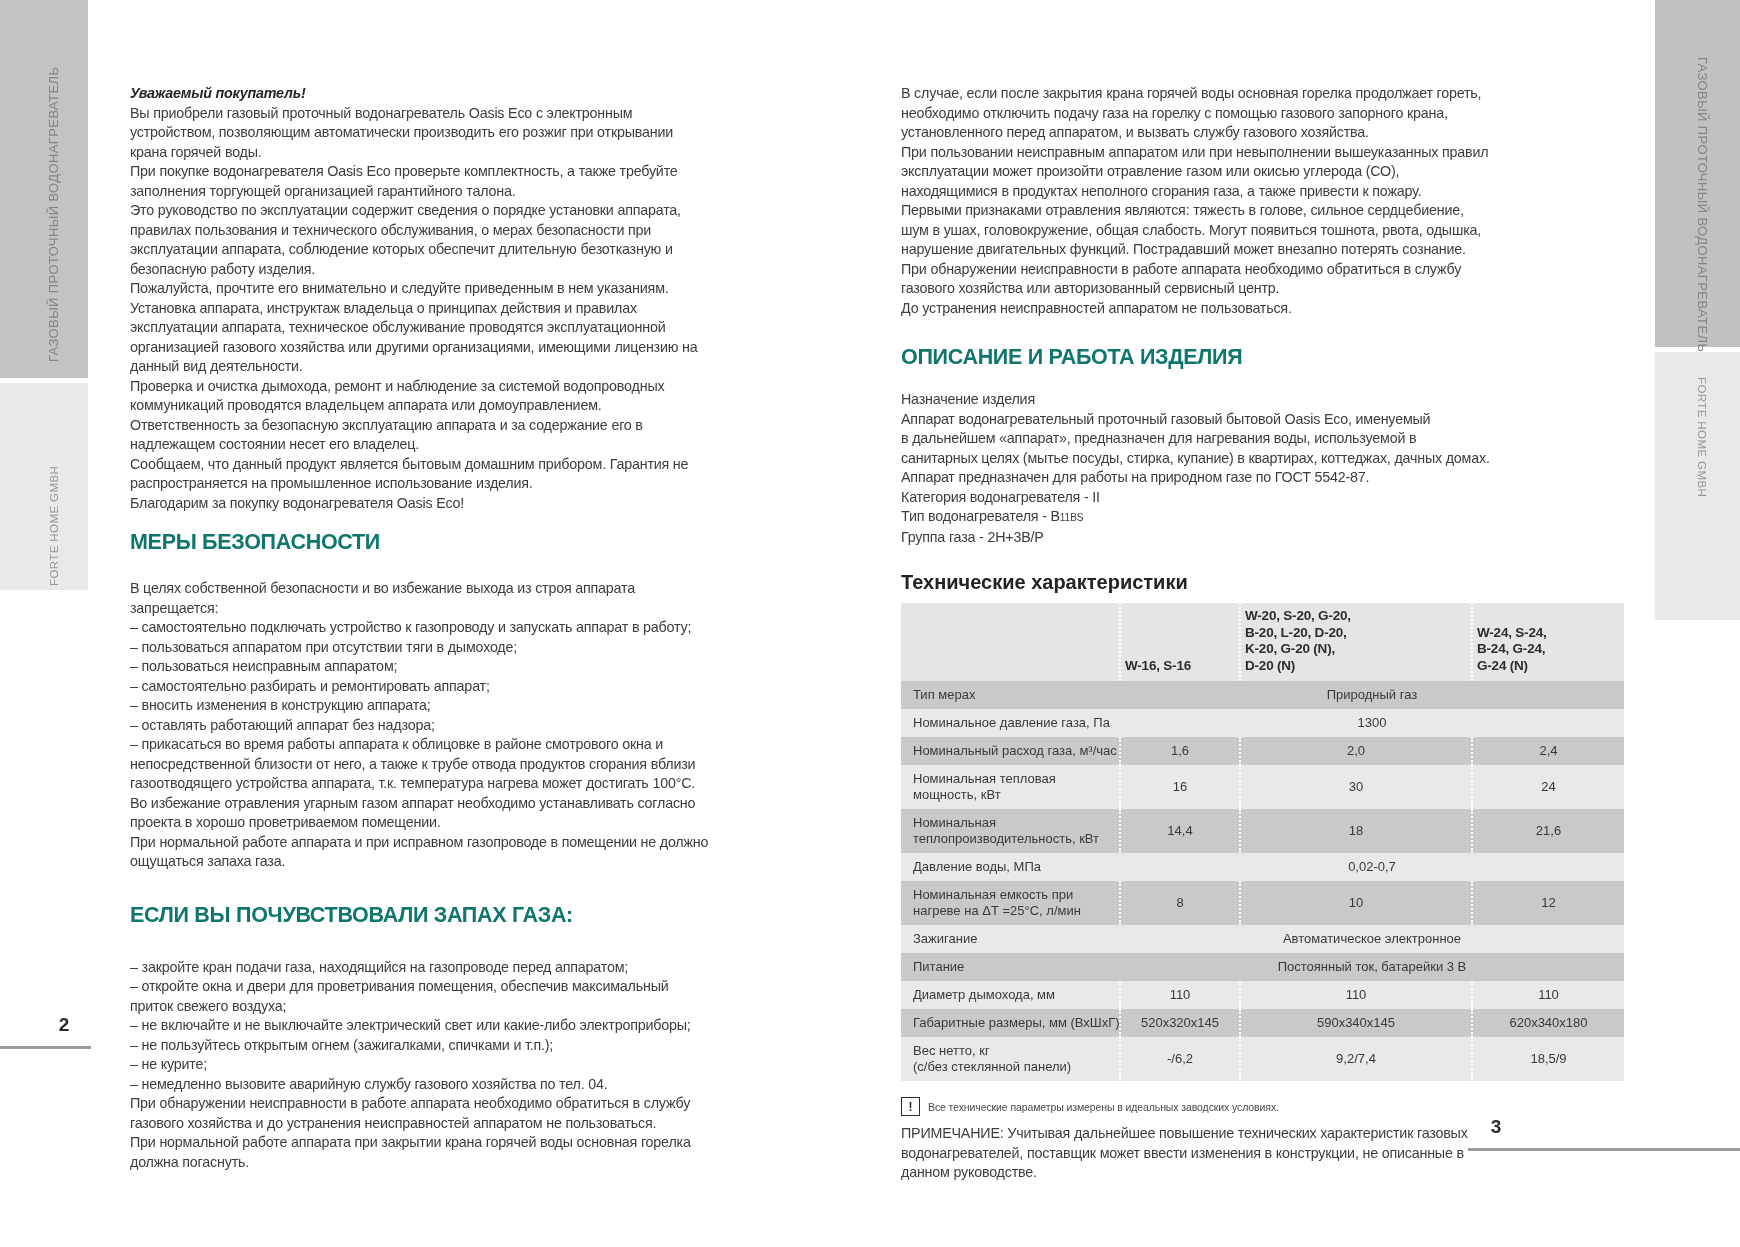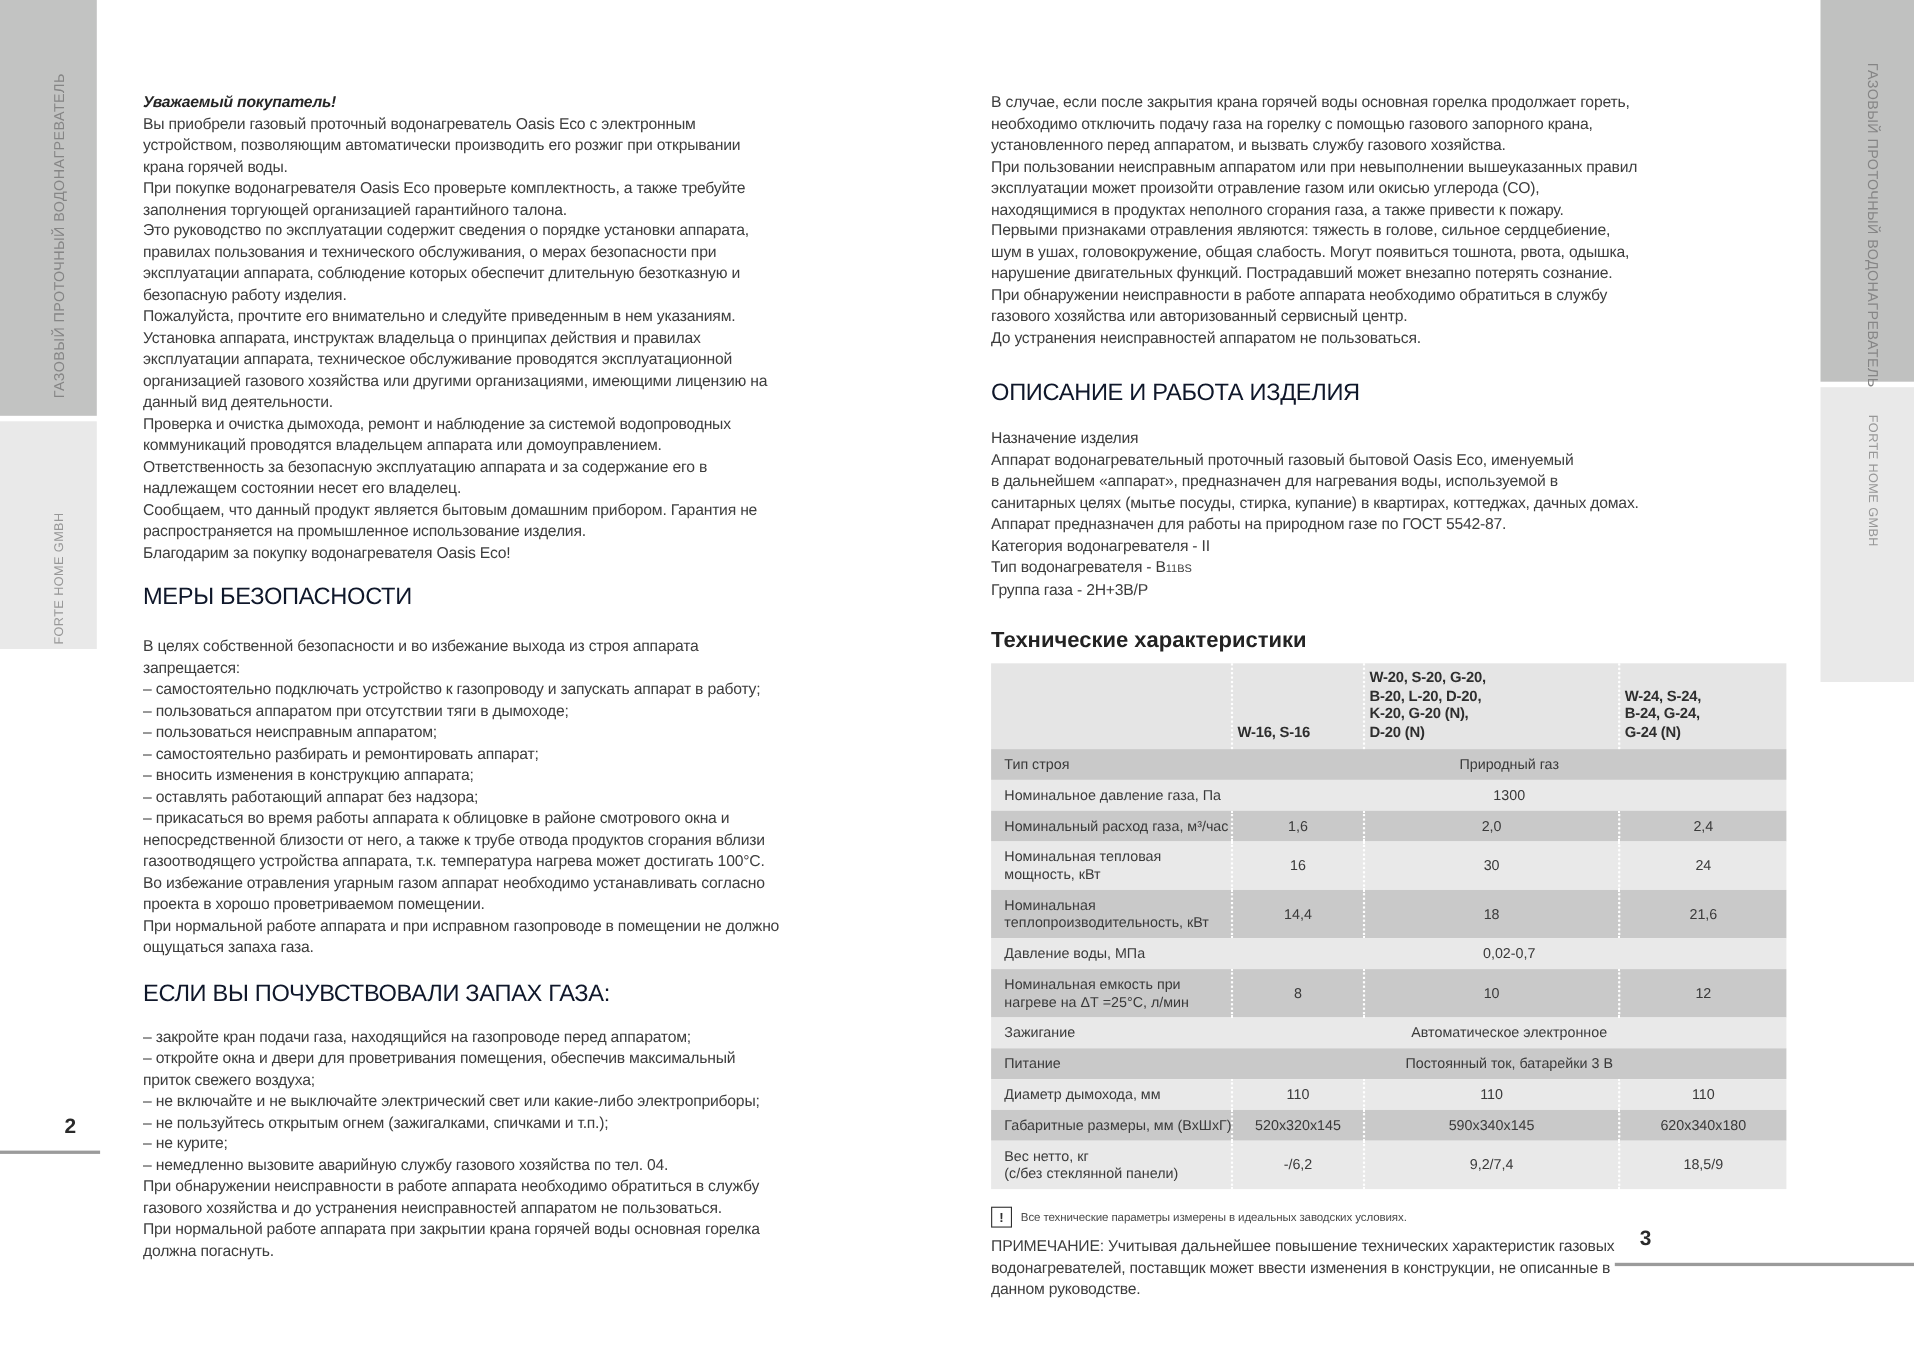--- a/index.html
+++ b/index.html
@@ -15,23 +15,23 @@
   .rot-ccw{transform-origin:0 0;transform:rotate(-90deg);}
   .rot-cw {transform-origin:0 0;transform:rotate(90deg);}
   .brand{font-size:11.5px;color:#979797;}
   
   .page{position:absolute;top:84px;}
   .page-left {left:130px;width:640px;}
   .page-right{left:901px;width:655px;}
   .pre{white-space:pre;}
   .body-text{font-size:14.3px;line-height:19.5px;letter-spacing:-.2px;color:#3d3d3d;}
   .intro-title{font-weight:bold;color:#262626;font-style:italic;}
-  .h1{font-weight:normal;font-size:21.5px;line-height:26px;letter-spacing:-.3px;color:#0f172a;}
+  .h1{font-weight:bold;font-size:21.5px;line-height:26px;letter-spacing:-.3px;color:#0f766e;}
   .mt16{margin-top:16px;}.mt20{margin-top:20px;}.mt24{margin-top:24px;}
-  .mt26{margin-top:26px;}.mt30{margin-top:18px;}
+  .mt26{margin-top:26px;}.mt30{margin-top:30px;}
   .specs-title{font-weight:bold;font-size:20px;color:#232323;margin-top:24px;}
   .type-sub{font-size:10px;letter-spacing:0;}
   
   table.spec{border-collapse:collapse;table-layout:fixed;width:685px;margin-top:9px;}
   table.spec th,table.spec td{font-weight:normal;vertical-align:middle;}
   table.spec thead th{background:#e5e5e5;vertical-align:bottom;font-weight:bold;font-size:13.5px;
       line-height:16.5px;color:#2e2e2e;padding:5px 4px 7px 4px;text-align:left;letter-spacing:-.2px;}
   th.lab{width:210px;}
   th.c2{width:110px;text-align:center;}
   th.c3{width:222px;padding-left:12px;}
@@ -161,21 +161,21 @@
 B-20, L-20, D-20,
 K-20, G-20 (N),
 D-20 (N)</th>
           <th class="c4 v pre">W-24, S-24,
 B-24, G-24,
 G-24 (N)</th>
         </tr>
       </thead>
       <tbody>
         <tr>
-          <td class="lab pre">Тип строя</td>
+          <td class="lab pre">Тип мерах</td>
           <td class="m" colspan="3">Природный газ</td>
         </tr>
         <tr>
           <td class="lab pre">Номинальное давление газа, Па</td>
           <td class="m" colspan="3">1300</td>
         </tr>
         <tr>
           <td class="lab pre">Номинальный расход газа, м³/час</td>
           <td class="v">1,6</td>
           <td class="v">2,0</td>

